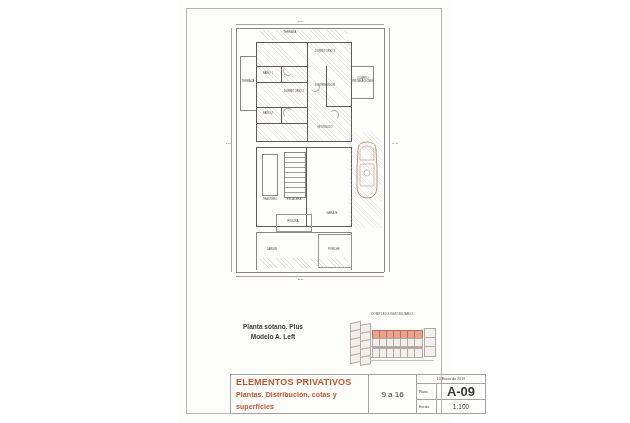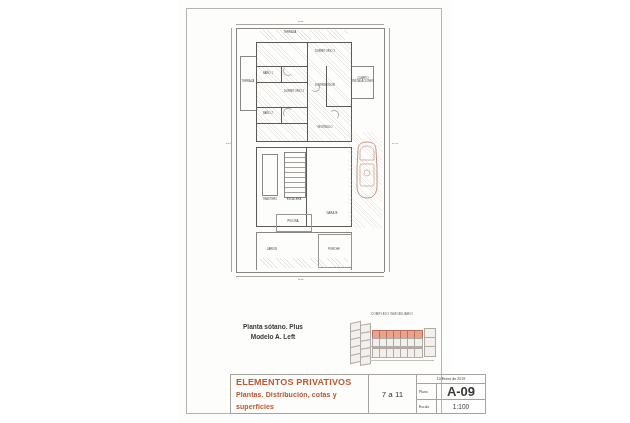--- a/index.html
+++ b/index.html
@@ -388,21 +388,21 @@
     <div style="position:absolute;left:22px;top:34px;width:52px;height:0.5px;background:#b5afa9;"></div>
     <div style="position:absolute;left:22px;top:45px;width:52px;height:0.5px;background:#b5afa9;"></div>
     <div style="position:absolute;left:22px;top:48px;width:64px;height:0.5px;background:#c5bfb9;"></div>
   </div>
 
   <div id="titleblock">
     <div id="tb-left">
       <div id="tb-title1">ELEMENTOS PRIVATIVOS</div>
       <div id="tb-title2">Plantas. Distribución, cotas y superficies</div>
     </div>
-    <div id="tb-mid">7 a 11</div>
+    <div id="tb-mid">9 a 16</div>
     <div id="tb-right">
       <div id="tb-date">10 Enero de 2019</div>
       <div id="tb-rowA">
         <div class="tb-key">Plano</div>
         <div class="tb-val">A-09</div>
       </div>
       <div id="tb-rowB">
         <div class="tb-key">Escala</div>
         <div class="tb-val">1:100</div>
       </div>

